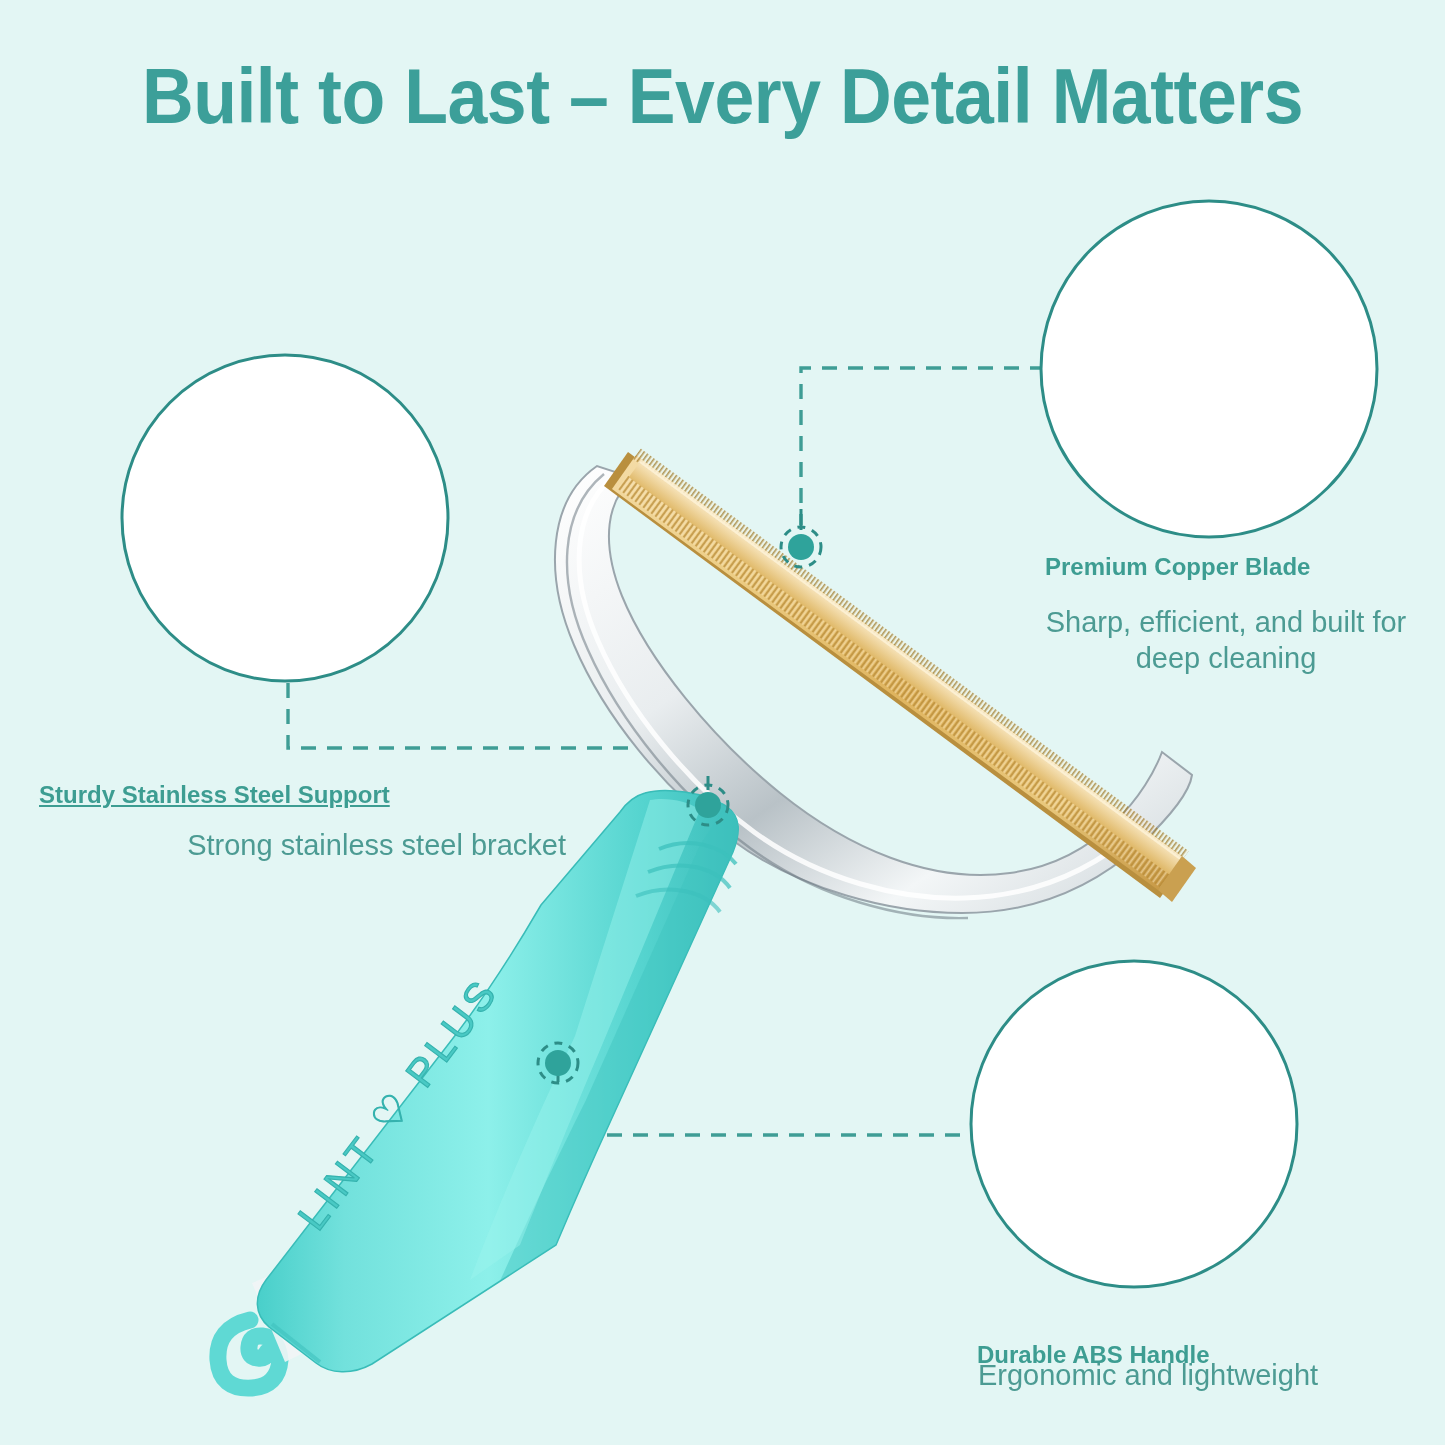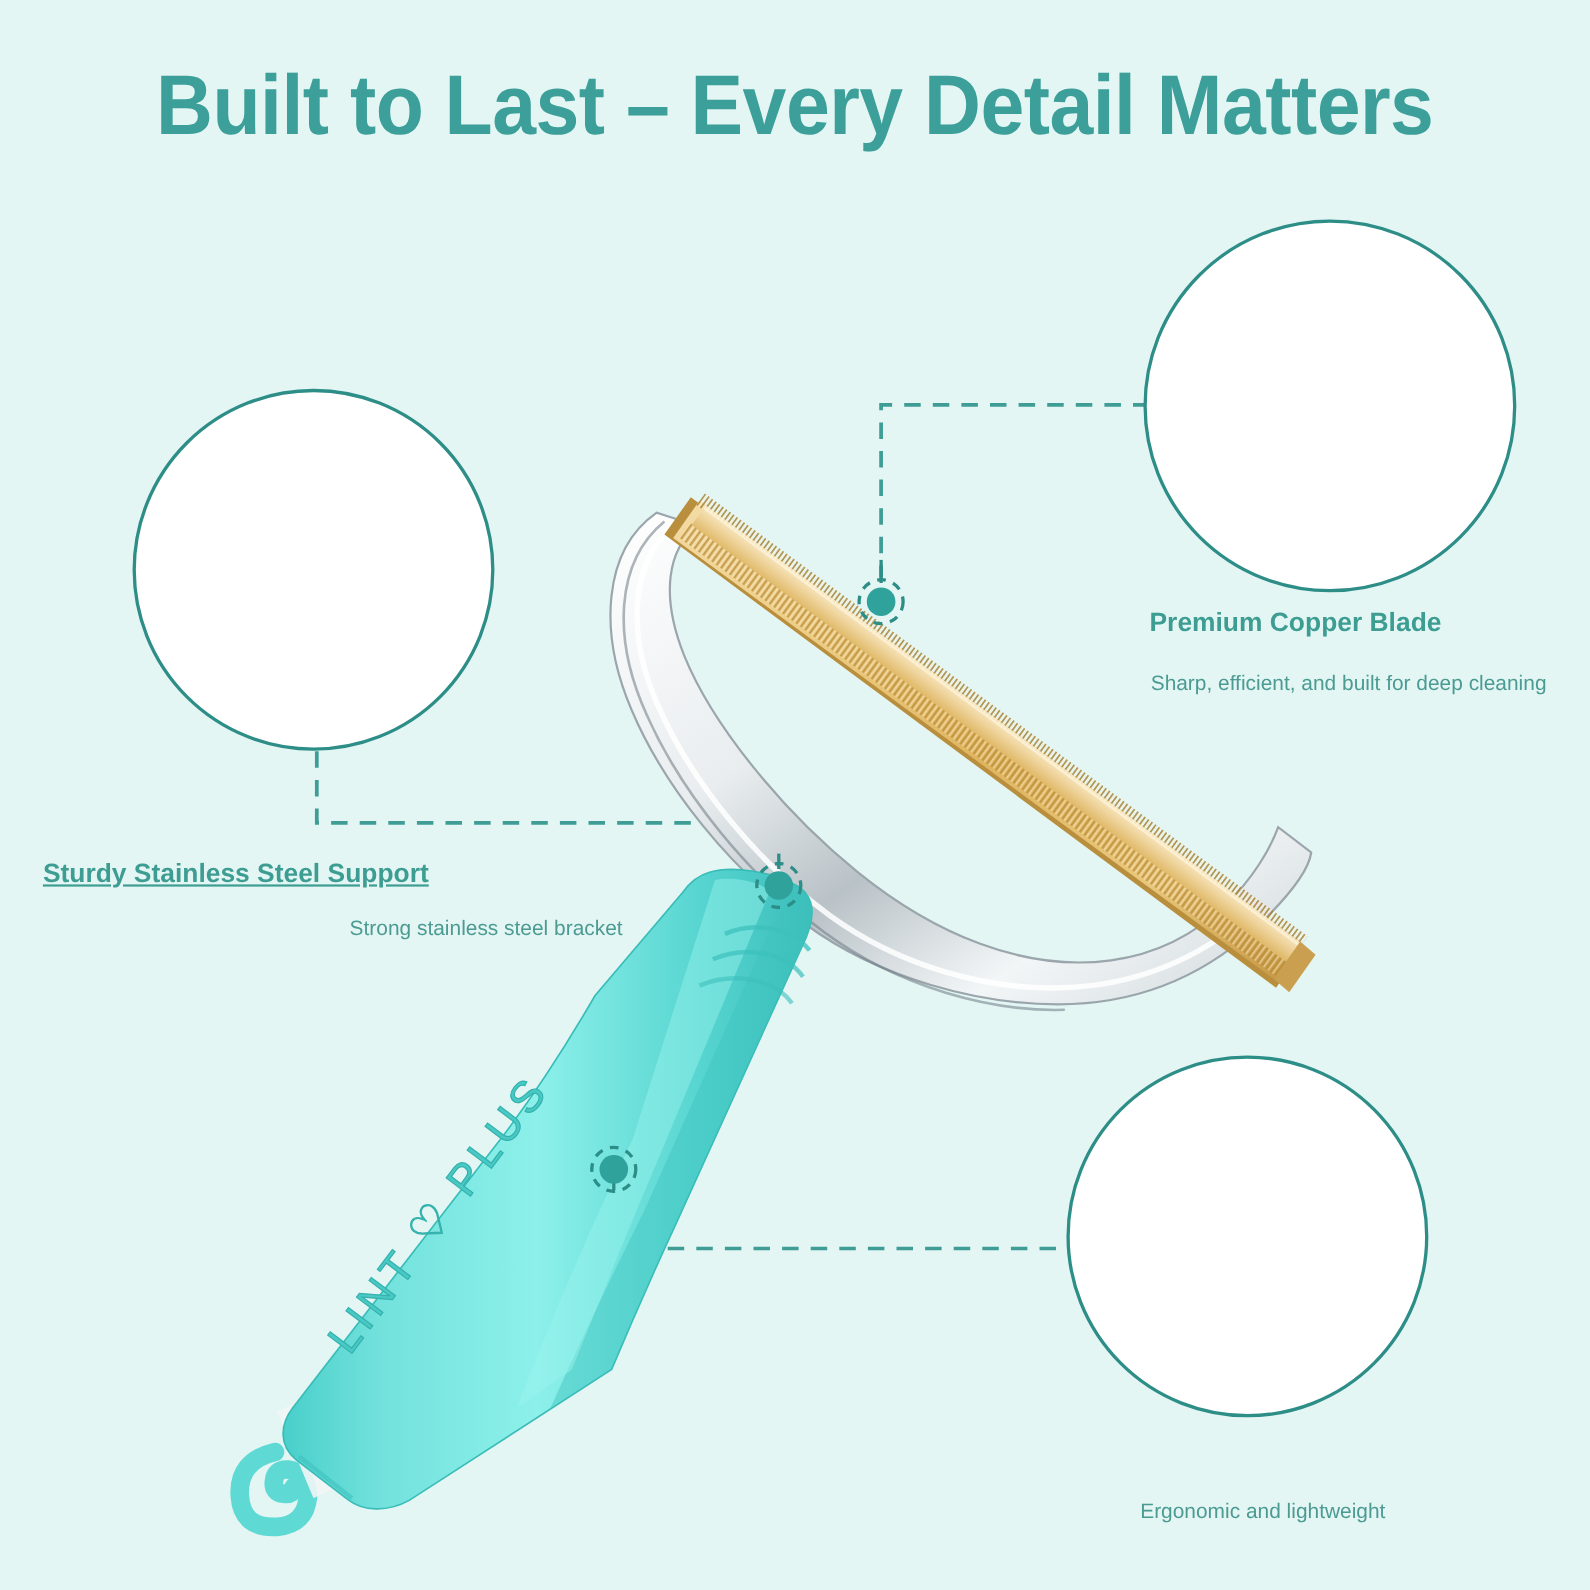--- a/index.html
+++ b/index.html
@@ -28,21 +28,21 @@
   
   .callout-title{
     position:absolute;
     font-weight:bold;
     font-size:24px;
     color:#3d9d92;
     white-space:nowrap;
   }
   .callout-desc{
     position:absolute;
-    font-size:19px;
+    font-size:29px;
     line-height:36px;
     color:#4c9b93;
   }
 
   #copper-title{left:1045px;top:553px;}
   #copper-desc{left:1036px;top:604px;width:380px;text-align:center;}
 
   #steel-title{left:39px;top:781px;text-decoration:underline;}
   #steel-desc{left:30px;top:827px;width:536px;text-align:right;}
 
@@ -313,15 +313,16 @@
       <circle class="dot-core" cx="558" cy="1063" r="13"></circle>
     </g>
   </svg>
 
   <div class="callout-title" id="copper-title">Premium Copper Blade</div>
   <div class="callout-desc" id="copper-desc">Sharp, efficient, and built for deep cleaning</div>
 
   <div class="callout-title" id="steel-title">Sturdy Stainless Steel Support</div>
   <div class="callout-desc" id="steel-desc">Strong stainless steel bracket</div>
 
+  <div class="callout-title" id="handle-title">Durable ABS Handle</div>
   <div class="callout-desc" id="handle-desc">Ergonomic and lightweight</div>
 
 </div>
 
 </body></html>

